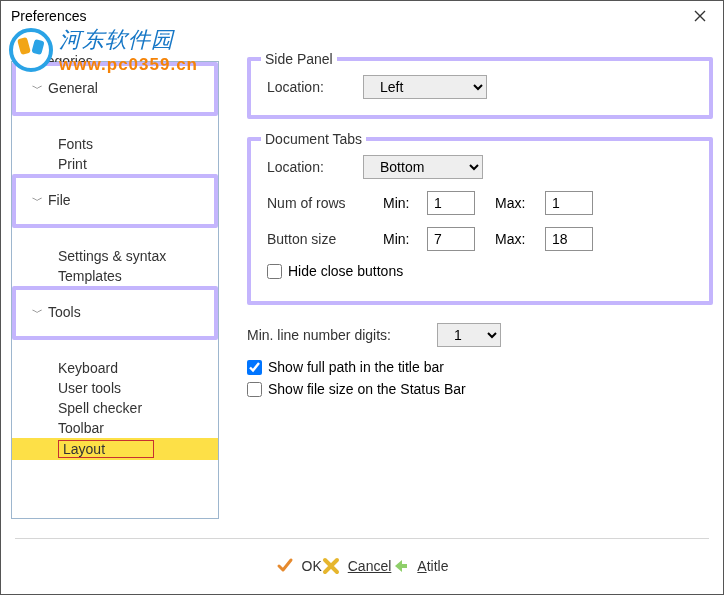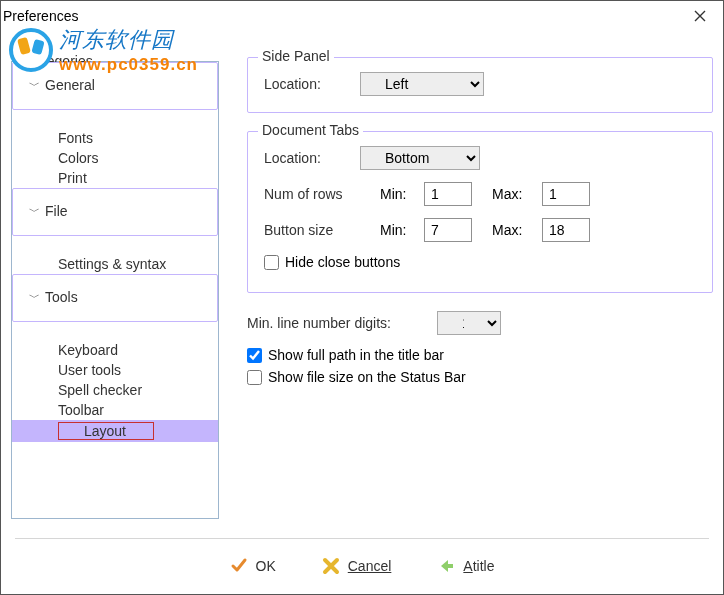--- a/index.html
+++ b/index.html
@@ -1,61 +1,61 @@
 <!DOCTYPE html>
 <html><head>
 <meta charset="utf-8">
 <style>
 * { box-sizing: border-box; margin: 0; padding: 0; font-family: "Segoe UI", Tahoma, sans-serif; font-size: 14px; }
 body { background: #fff; width: 724px; height: 595px; border: 1px solid #555; overflow: hidden; position: relative; }
 
 
-.titlebar { height: 30px; display: flex; align-items: center; padding-left: 2px; position: relative; }
+.titlebar { height: 30px; display: flex; align-items: center; padding-left: 10px; position: relative; }
 .titlebar .close { position: absolute; right: 0; top: 0; width: 46px; height: 30px; display: flex; align-items: center; justify-content: center; }
 
 
 .watermark { position: absolute; top: 24px; left: 8px; pointer-events: none; z-index: 5; display: flex; align-items: center; }
 .watermark .logo { width: 44px; height: 44px; border-radius: 50%; border: 4px solid #2aa3e6; position: relative; overflow: hidden; background: #fff; }
 .watermark .logo::before { content:""; position:absolute; left:6px; top:6px; width:10px; height:16px; background:#f2a516; border-radius:3px; transform:rotate(-15deg);}
 .watermark .logo::after { content:""; position:absolute; right:6px; top:8px; width:10px; height:14px; background:#2aa3e6; border-radius:3px; transform:rotate(15deg);}
 .watermark .txt { margin-left: 6px; }
 .watermark .txt .cn { font-size: 22px; font-weight: normal; color: #1677c6; font-style: italic; letter-spacing:1px;}
 .watermark .txt .url { font-size: 17px; color: #f58307; font-weight:bold; letter-spacing:1px;}
 
 
 .content { display: flex; padding: 6px 10px 0 10px; height: 500px; }
 .cat-label { position:absolute; top:52px; left:24px; color:#333; }
 .tree { width: 208px; border:1px solid #9db6ce; background:#fff; margin-top: 24px; height: 458px; overflow:hidden; }
 .tree-item { padding:2px 0 2px 10px; display:flex; align-items:center; cursor:default; white-space:nowrap; }
 .tree-item.group { color:#3062a8; }
 .tree-item.child { padding-left: 46px; color:#333; }
-.tree-item.sel  { background:#c4b5fd;text-align:center; }
+.tree-item.sel  { background:#fde047; }
 .tree-item.boxed span.lbl { border:1px solid #c73030; padding:0 6px 0 4px; }
 .expander { width:14px; display:inline-block; color:#5a5a5a; font-size:11px; margin-right:2px;}
 
 
 .right { flex:1; padding-left: 28px; padding-top: 20px; }
-.group { border:1px solid #c4b5fd; border-radius:2px; padding:14px 16px 16px 16px; margin-bottom: 18px; position:relative; background:#fff;}
+.group { border:4px solid #c4b5fd; border-radius:2px; padding:14px 16px 16px 16px; margin-bottom: 18px; position:relative; background:#fff;}
 .group .legend { position:absolute; top:-10px; left:10px; background:#fff; padding:0 4px; color:#333; }
 .row { display:flex; align-items:center; margin-bottom:12px; }
 .row:last-child { margin-bottom:0; }
 .lbl { min-width:96px; color:#333; }
-select { height:24px; border:1px solid #a8a8a8; background:#eee; padding:0 20px; }
+select { height:24px; border:1px solid #a8a8a8; background:#eee; padding:0 12px; }
 input[type=text] { height:24px; border:1px solid #909090; padding:0 6px; background:#fff; }
 .num { width:48px; }
 button.default { height:28px; padding:0 14px; border:1px solid #a8a8a8; background:#e9e9e9; }
 .chk { display:flex; align-items:center; margin-bottom:6px; }
 .chk input { width:15px; height:15px; margin-right:6px; }
 
 .misc { margin-top:4px; }
 .misc .row2 { display:flex; align-items:center; margin-bottom:12px;}
 .misc .row2 .lbl { min-width:190px; }
 
 
-.footer { position:absolute; bottom:10px; left:0; right:0; height:40px; display:flex; align-items:center; justify-content:center; gap:46px; border-top:0; padding-top:4px;}
+.footer { position:absolute; bottom:10px; left:0; right:0; height:40px; display:flex; align-items:center; justify-content:center; border-top:0; padding-top:4px;}
 .footer::before { content:""; position:absolute; top:-6px; left:14px; right:14px; height:1px; background:#d6d6d6;}
 .fbtn { display:flex; align-items:center; gap:8px; cursor:default; }
 .fbtn .ic { width:18px; height:18px; display:inline-block; }
 .fbtn .t { color:#333; }
 .fbtn .t u { }
 
 
 .ic-check svg, .ic-cancel svg, .ic-apply svg { width:18px; height:18px; display:block;}
 </style>
 </head>
@@ -84,32 +84,32 @@
 
   <div class="tree">
     <div class="tree-item group">
         <span class="expander">﹀</span>
         <span class="lbl">General</span>
       </div>
     <div class="tree-item child">
         <span class="lbl">Fonts</span>
       </div>
     <div class="tree-item child">
-        <span class="lbl">Colors</span>
-      </div>
-    <div class="tree-item child">
         <span class="lbl">Print</span>
       </div>
 
     <div class="tree-item group">
         <span class="expander">﹀</span>
         <span class="lbl">File</span>
       </div>
     <div class="tree-item child">
         <span class="lbl">Settings &amp; syntax</span>
+      </div>
+    <div class="tree-item child">
+        <span class="lbl">Templates</span>
       </div>
 
     <div class="tree-item group">
         <span class="expander">﹀</span>
         <span class="lbl">Tools</span>
       </div>
     <div class="tree-item child">
         <span class="lbl">Keyboard</span>
       </div>
     <div class="tree-item child">

